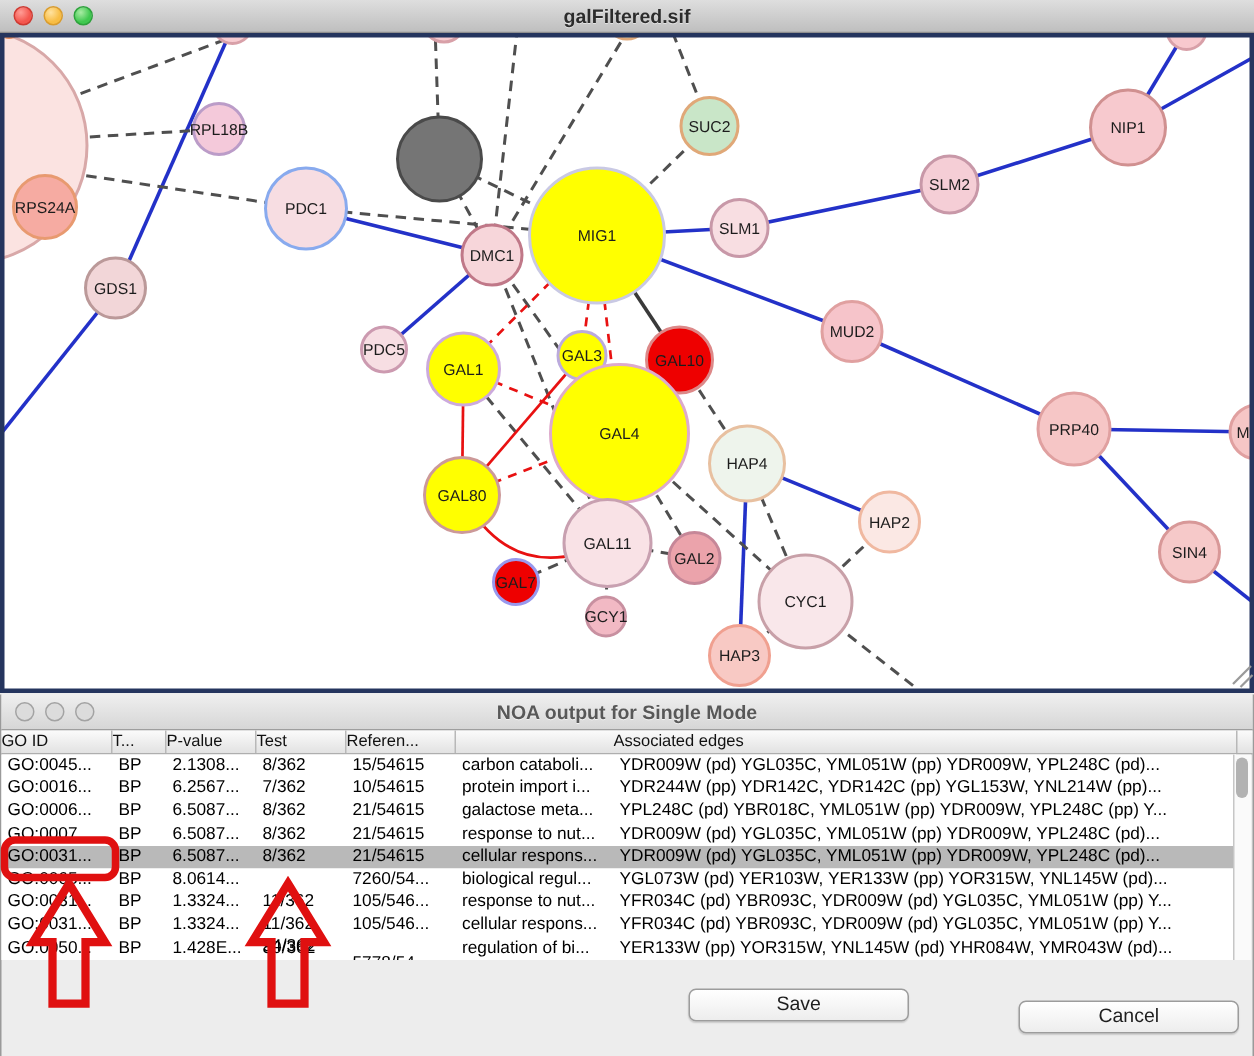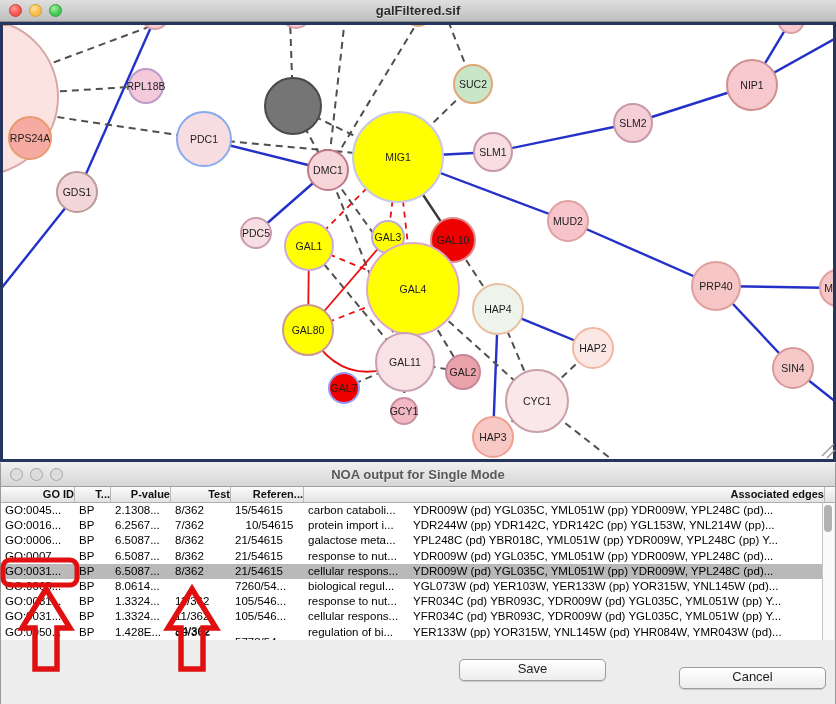--- a/index.html
+++ b/index.html
@@ -34,22 +34,22 @@
   .noa-titlebar{position:relative;height:24px;background:linear-gradient(#efefef,#d6d6d6);
     border-bottom:1px solid #9e9e9e;box-sizing:border-box;}
   .noa-titlebar .title{display:block;text-align:center;line-height:23px;font-size:13px;
     color:#585858;font-weight:bold;text-shadow:0 1px 0 rgba(255,255,255,.6);}
   .graylights{position:absolute;left:9px;top:5px;display:flex;gap:7px;}
   .graylight{width:13px;height:13px;border-radius:50%;background:#dcdcdc;
     border:1px solid #a3a3a3;box-sizing:border-box;}
 
   .noa-header{position:absolute;left:0;top:24px;height:16px;width:834px;display:flex;
     background:linear-gradient(#fbfbfb,#e2e2e2);border-bottom:1px solid #aeaeae;box-sizing:border-box;}
-  .hcell{height:15px;line-height:15px;font-size:11px;color:#111;text-align:right;
-    border-right:1px solid #b8b8b8;box-sizing:border-box;overflow:hidden;white-space:nowrap;flex:none;font-weight:bold;}
+  .hcell{height:15px;line-height:15px;font-size:11px;color:#111;text-align:left;
+    border-right:1px solid #b8b8b8;box-sizing:border-box;overflow:hidden;white-space:nowrap;flex:none;}
   .noa-body{position:absolute;left:0;top:40px;width:823px;height:137px;background:#fff;overflow:hidden;}
   .trow{display:flex;height:15.2px;background:#fff;}
   .trow.selected{background:#b9b9b9;}
   .tcell{height:15.2px;line-height:15.2px;font-size:11.5px;color:#000;padding-left:4px;
     box-sizing:border-box;overflow:hidden;white-space:nowrap;flex:none;}
   .vscroll{position:absolute;right:1px;top:40px;width:12px;height:137px;background:#fafafa;
     border-left:1px solid #c6c6c6;box-sizing:border-box;}
   .vthumb{position:absolute;left:1px;top:2px;width:8px;height:27px;border-radius:4px;background:#b2b2b2;}
 
   .btn{position:absolute;height:20px;width:145px;border:1px solid #9c9c9c;border-radius:5px;
@@ -226,21 +226,21 @@
           <div class="tcell" style="width: 60px;">8/362</div>
           <div class="tcell" style="width: 73px;">15/54615</div>
           <div class="tcell" style="width: 105px;">carbon cataboli...</div>
           <div class="tcell" style="width: 416px;">YDR009W (pd) YGL035C, YML051W (pp) YDR009W, YPL248C (pd)...</div>
         </div>
         <div class="trow">
           <div class="tcell" style="width: 74px;">GO:0016...</div>
           <div class="tcell" style="width: 36px;">BP</div>
           <div class="tcell" style="width: 60px;">6.2567...</div>
           <div class="tcell" style="width: 60px;">7/362</div>
-          <div class="tcell" style="width: 73px; text-align: center;">10/54615</div>
+          <div class="tcell" style="width: 73px;">10/54615</div>
           <div class="tcell" style="width: 105px;">protein import i...</div>
           <div class="tcell" style="width: 416px;">YDR244W (pp) YDR142C, YDR142C (pp) YGL153W, YNL214W (pp)...</div>
         </div>
         <div class="trow">
           <div class="tcell" style="width: 74px;">GO:0006...</div>
           <div class="tcell" style="width: 36px;">BP</div>
           <div class="tcell" style="width: 60px;">6.5087...</div>
           <div class="tcell" style="width: 60px;">8/362</div>
           <div class="tcell" style="width: 73px;">21/54615</div>
           <div class="tcell" style="width: 105px;">galactose meta...</div>

